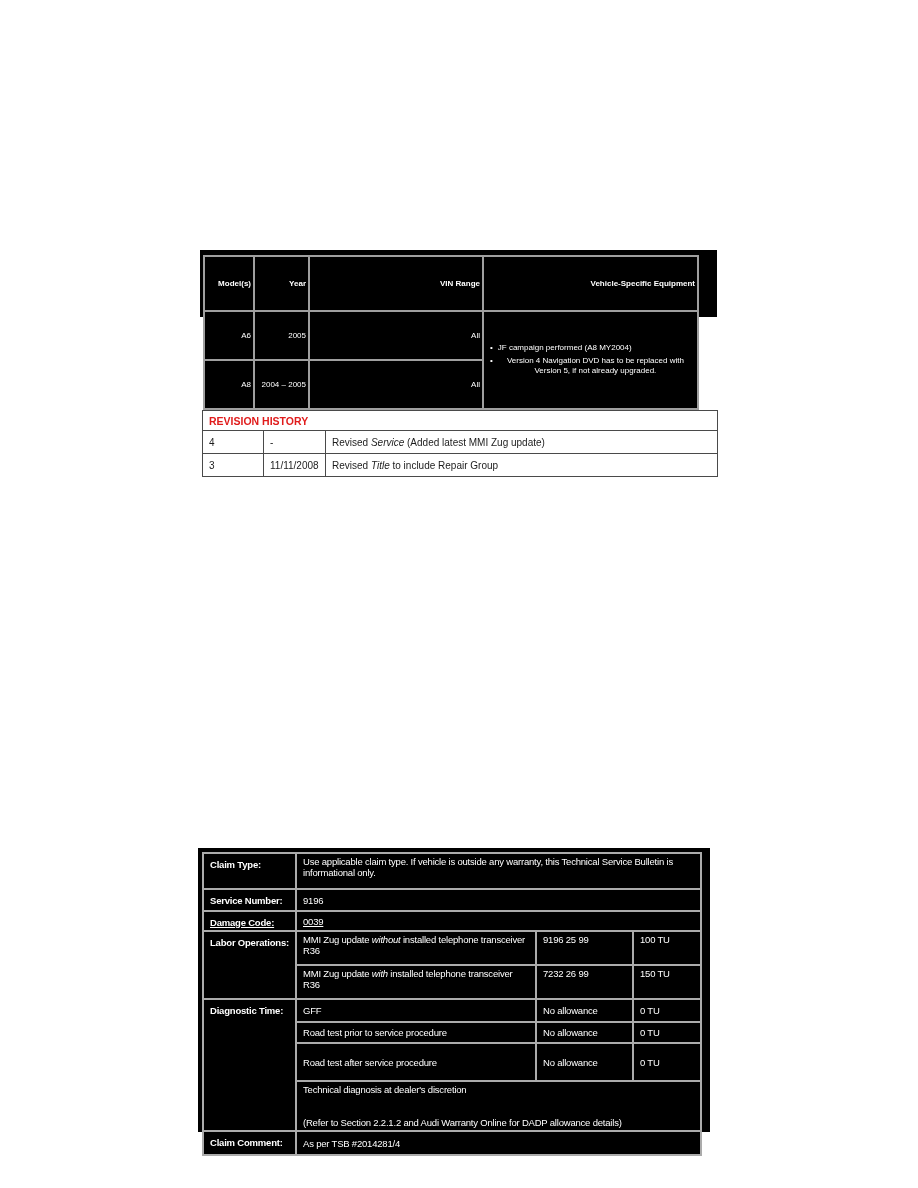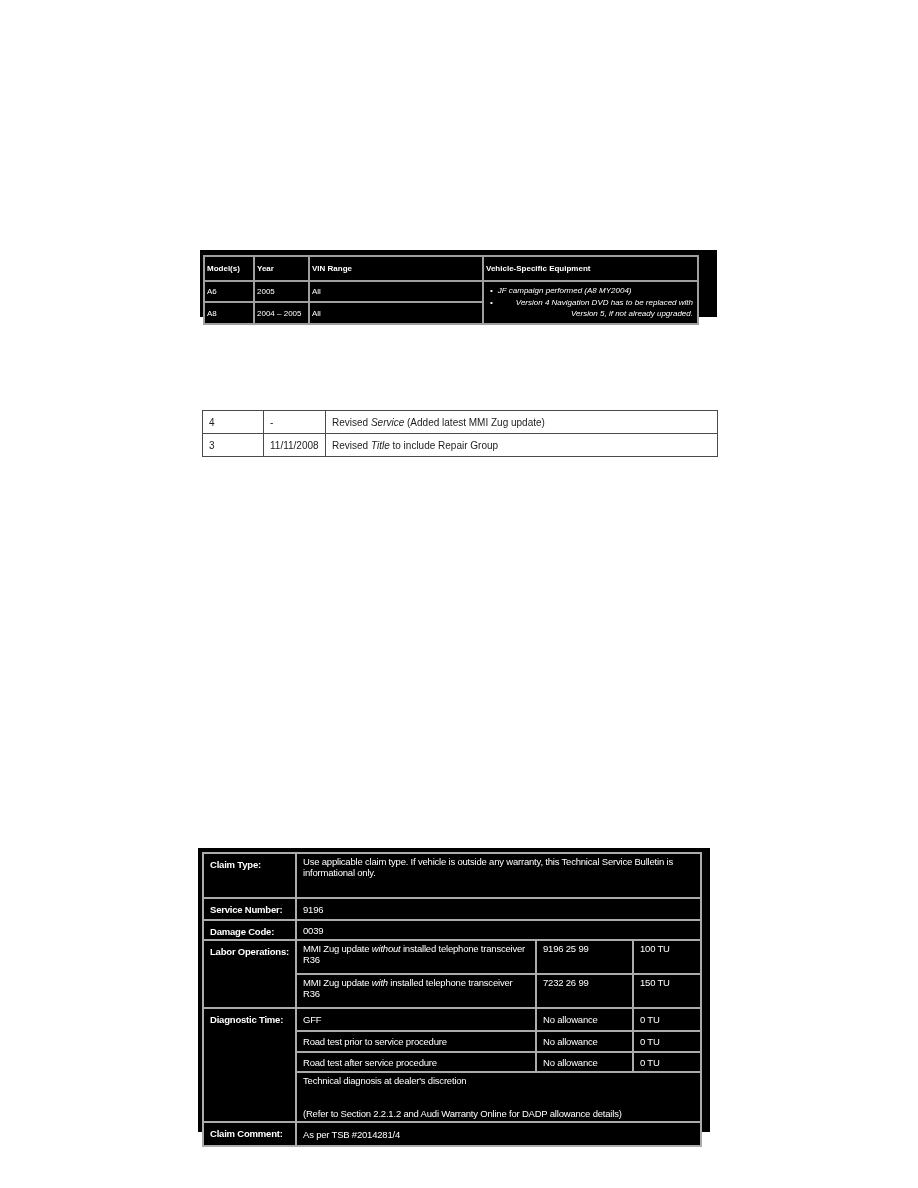--- a/index.html
+++ b/index.html
@@ -15,26 +15,26 @@
     background:#000000; color:#ffffff; width:100%;
   }
 
   
   .panel-applicability {
     left:200px; top:250px; width:517px; height:67px;
     padding:5px 18px 4px 3px;
   }
   .app-table { height:58px; font-size:8px; }
   .app-table th, .app-table td {
-    border:2px solid #9f9f9f; text-align:left; vertical-align:middle;
-    padding:4px 2px; overflow:hidden;
+    border:2px solid #9f9f9f; text-align:right; vertical-align:middle;
+    padding:19px 2px; overflow:hidden;
   }
   .app-table th { font-weight:bold; height:15px; }
   .app-table td.equip { text-align:left; padding:2px 4px 2px 4px; }
-  .bullet { display:flex; gap:5px; line-height:1.3; margin:2px 0 2px 2px; text-align:right;font-style:italic; }
+  .bullet { display:flex; gap:5px; line-height:1.3; margin:2px 0 2px 2px; text-align:center; }
   .bullet::before { content:"\2022"; }
 
   
   .rev-table {
     position:absolute; left:202px; top:410px; width:516px;
     border-collapse:collapse; table-layout:fixed;
     color:#1c1c1c; font-size:10px;
   }
   .rev-table th, .rev-table td {
     border:1px solid #4a4a4a; text-align:left; vertical-align:middle;
@@ -102,20 +102,25 @@
       </table>
   </div>
 
   <table class="rev-table">
     <colgroup>
         <col style="width:61px">
         <col style="width:62px">
         <col>
       </colgroup>
     <tbody>
+        <tr>
+      <td class="rev-title-cell" colspan="3">
+        <span class="rev-title-text">REVISION HISTORY</span>
+      </td>
+    </tr>
     <tr class="rev-data-row">
       <td>4</td>
       <td>-</td>
       <td><span>Revised </span><i>Service</i><span> (Added latest MMI Zug update)</span></td>
     </tr>
     <tr class="rev-data-row">
       <td>3</td>
       <td>11/11/2008</td>
       <td><span>Revised </span><i>Title</i><span> to include Repair Group</span></td>
     </tr>
@@ -124,29 +129,29 @@
 
   <div class="dark-panel panel-claim">
     <table class="dark-table claim-table">
       <colgroup>
           <col style="width:93px">
           <col style="width:240px">
           <col style="width:97px">
           <col>
         </colgroup>
       <tbody>
-          <tr style="height:45px;">
+          <tr style="height:36px;">
         <td class="lbl">Claim Type:</td>
         <td class="top" colspan="3">Use applicable claim type. If vehicle is outside any warranty, this Technical Service Bulletin is informational only.</td>
       </tr>
       <tr style="height:22px;">
         <td class="lbl">Service Number:</td>
         <td colspan="3">9196</td>
       </tr>
-      <tr style="height:20px;">
+      <tr style="height:20px;text-decoration:underline;">
         <td class="lbl">Damage Code:</td>
         <td colspan="3">0039</td>
       </tr>
       <tr style="height:34px;">
         <td class="lbl" rowspan="2">Labor Operations:</td>
         <td class="top"><span>MMI Zug update </span><i>without</i><span> installed telephone transceiver R36</span></td>
         <td class="top">9196 25 99</td>
         <td class="top">100 TU</td>
       </tr>
       <tr style="height:34px;">
@@ -158,21 +163,21 @@
         <td class="lbl" rowspan="4">Diagnostic Time:</td>
         <td>GFF</td>
         <td>No allowance</td>
         <td>0 TU</td>
       </tr>
       <tr style="height:21px;margin-left:40px;">
         <td>Road test prior to service procedure</td>
         <td>No allowance</td>
         <td>0 TU</td>
       </tr>
-      <tr style="height:20px;border-radius:8px;">
+      <tr style="height:38px;border-radius:8px;">
         <td>Road test after service procedure</td>
         <td>No allowance</td>
         <td>0 TU</td>
       </tr>
       <tr style="height:36px;">
         <td class="top" colspan="3">
           <div>Technical diagnosis at dealer's discretion</div>
           <div class="note-line2">(Refer to Section 2.2.1.2 and Audi Warranty Online for DADP allowance details)</div>
         </td>
       </tr>

